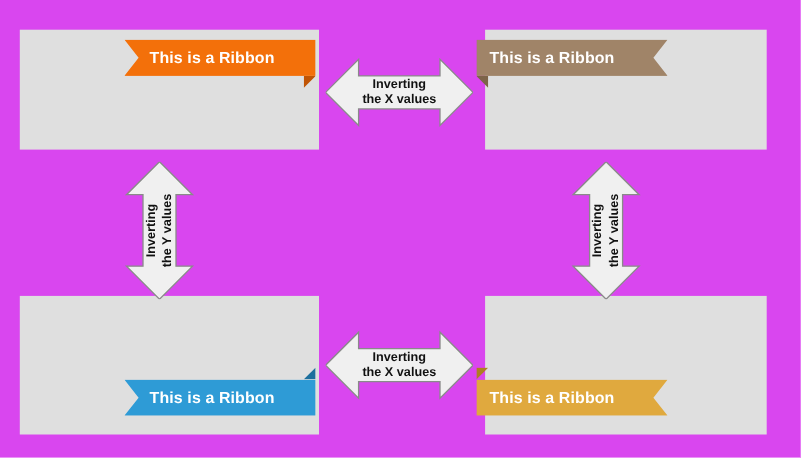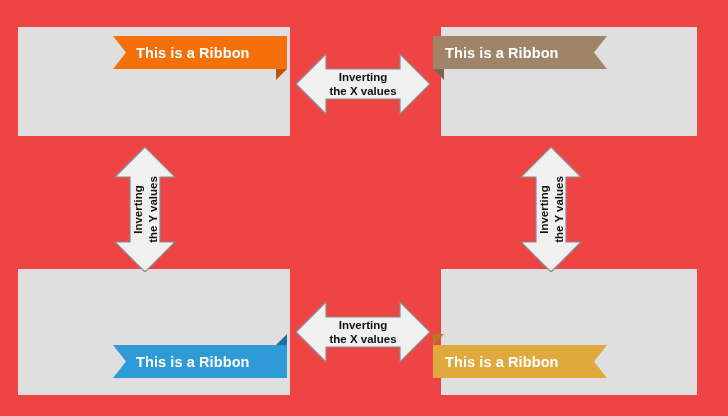--- a/index.html
+++ b/index.html
@@ -11,21 +11,21 @@
     height: 416px;
     background: #ffffff;
     font-family: "Liberation Sans", sans-serif;
     overflow: hidden;
   }
 
   #canvas {
     position: relative;
     width: 728px;
     height: 416px;
-    background: #ef4444;
+    background: #d946ef;
   }
 
   
   .panel {
     position: absolute;
     background: #dfdfdf;
   }
   #panel-tl { left: 18px;  top: 27px;  width: 272px; height: 109px; }
   #panel-tr { left: 441px; top: 27px;  width: 256px; height: 109px; }
   #panel-bl { left: 18px;  top: 269px; width: 272px; height: 126px; }

